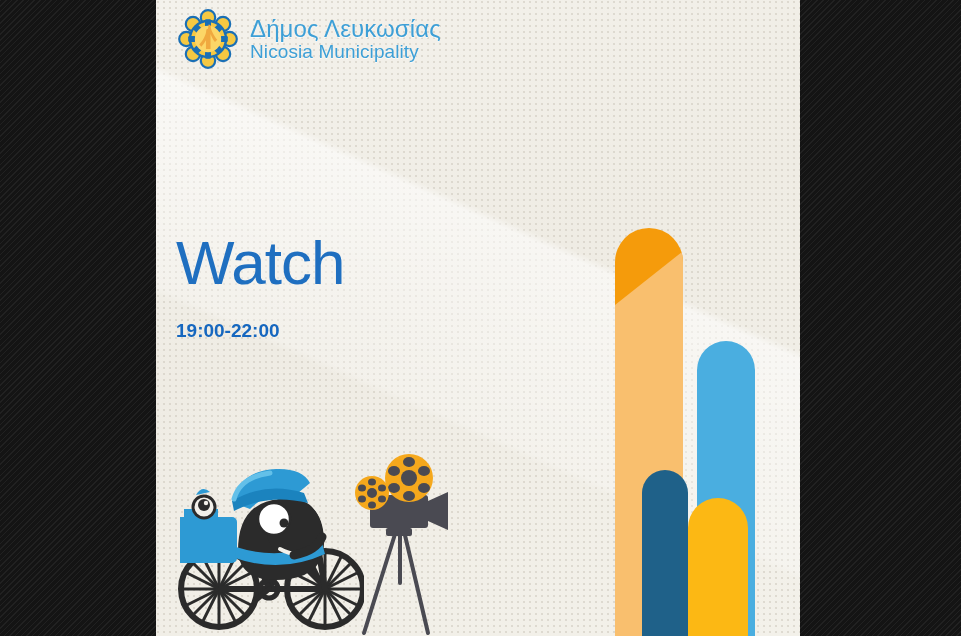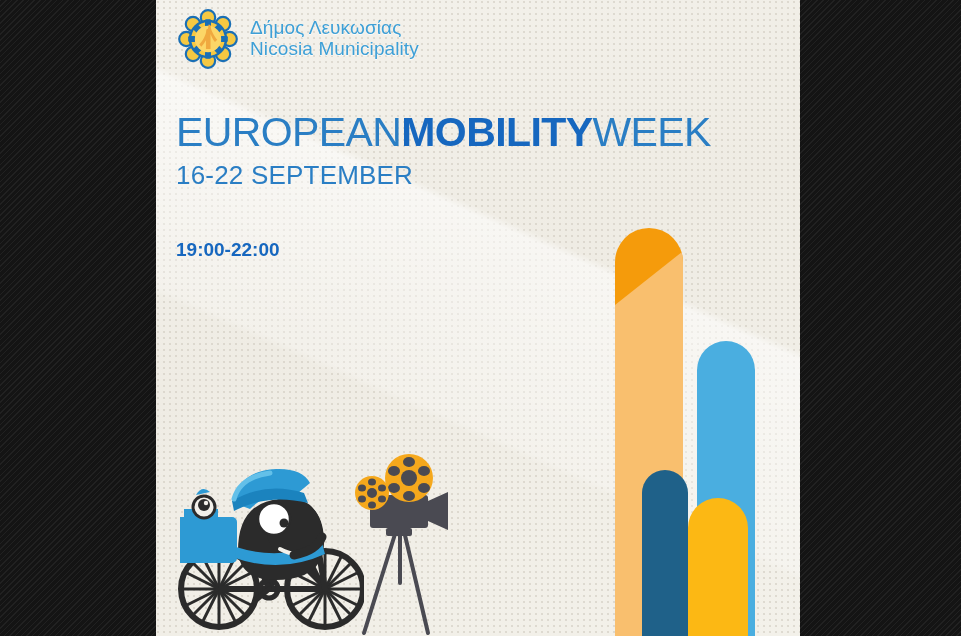--- a/index.html
+++ b/index.html
@@ -35,21 +35,21 @@
   .poster:after{
     content:"";position:absolute;inset:0;pointer-events:none;
     background:linear-gradient(204deg, rgba(255,255,255,.0) 38%, rgba(255,255,255,.55) 39%, rgba(255,255,255,.25) 62%, rgba(255,255,255,0) 63%);
   }
 
   
   .brand{position:absolute;left:22px;top:9px;display:flex;align-items:center;gap:12px;z-index:6;}
   .brand-logo{width:60px;height:60px;flex:0 0 60px;}
   .brand-text{line-height:1.08;}
   .brand-gr,.brand-en{
-    display:block;color:#3d9fd6;font-size:19px;letter-spacing:.1px;
+    display:block;color:#3d9fd6;font-size:24px;letter-spacing:.1px;
     text-shadow:0 1px 0 rgba(255,255,255,.7);
   }
   .brand-gr{font-weight:400;}
   .brand-en{font-weight:400;font-size:19px;}
 
   
   .emw{position:absolute;left:20px;top:112px;z-index:6;white-space:nowrap;}
   .emw-line1{font-size:41px;line-height:1.02;letter-spacing:-.6px;}
   .emw-eu,.emw-wk{color:#2a7ec4;font-weight:400;}
   .emw-mo{color:#1667bf;font-weight:700;}
@@ -64,21 +64,21 @@
     text-shadow:0 1px 0 rgba(255,255,255,.55);
   }
   .event-title{
     color:#1f6fc0;font-size:62px;line-height:.99;font-weight:400;
     letter-spacing:-1px;margin-top:4px;
   }
   .event-title span{display:block;}
   .event-time,.event-place{
     color:#1667bf;font-weight:700;font-size:19px;line-height:1.3;
   }
-  .event-time{margin-top:10px;text-align:center;}
+  .event-time{margin-top:26px;}
 
   
   .bars{position:absolute;left:0;top:0;width:644px;height:636px;z-index:2;}
 
   
   .mascot{position:absolute;left:18px;top:455px;width:190px;height:181px;z-index:5;}
   .camera{position:absolute;left:196px;top:443px;width:110px;height:193px;z-index:5;}
 </style>
 </head>
 <body>
@@ -138,27 +138,24 @@
 
           <path d="M50 33 c-2 0 -3 1.6 -3 3.4 c0 3 -1.4 7.4 -3.6 11.6 c-2.4 4.6 -5.4 8.6 -8 11 l3.6 3.8 c2.6 -2.6 5.4 -6.4 7.6 -10.6 l0 14.6 l7.6 0 l0 -25 c1.6 4.6 4.4 9.6 7.4 13.2 l3.8 -3.6 c-3 -3.2 -6 -8 -8 -12.6 c-1.8 -4 -2.8 -7.4 -2.8 -9.8 c0 -1.6 -1.2 -3 -3.6 -3 Z" fill="#f0a93f"></path>
         </g>
       </svg>
       <div class="brand-text">
         <span class="brand-gr">Δήμος Λευκωσίας</span>
         <span class="brand-en">Nicosia Municipality</span>
       </div>
     </div>
 
-    <div class="emw">
-      <div class="emw-line1"><span class="emw-eu">EUROPEAN</span><span class="emw-mo">MOBILITY</span><span class="emw-wk">WEEK</span></div>
-      <div class="emw-line2">16-22 SEPTEMBER</div>
-    </div>
 
     <div class="event">
       <div class="event-title">
+        <span>Watch</span>
       </div>
       <div class="event-time">19:00-22:00</div>
     </div>
 
     <svg class="mascot" viewBox="0 0 190 181">
       <g fill="none" stroke="#2b2b2b" stroke-width="6">
         <circle cx="45" cy="134" r="38"></circle>
         <circle cx="151" cy="134" r="38"></circle>
       </g>
       <g stroke="#2b2b2b" stroke-width="3" fill="none">

